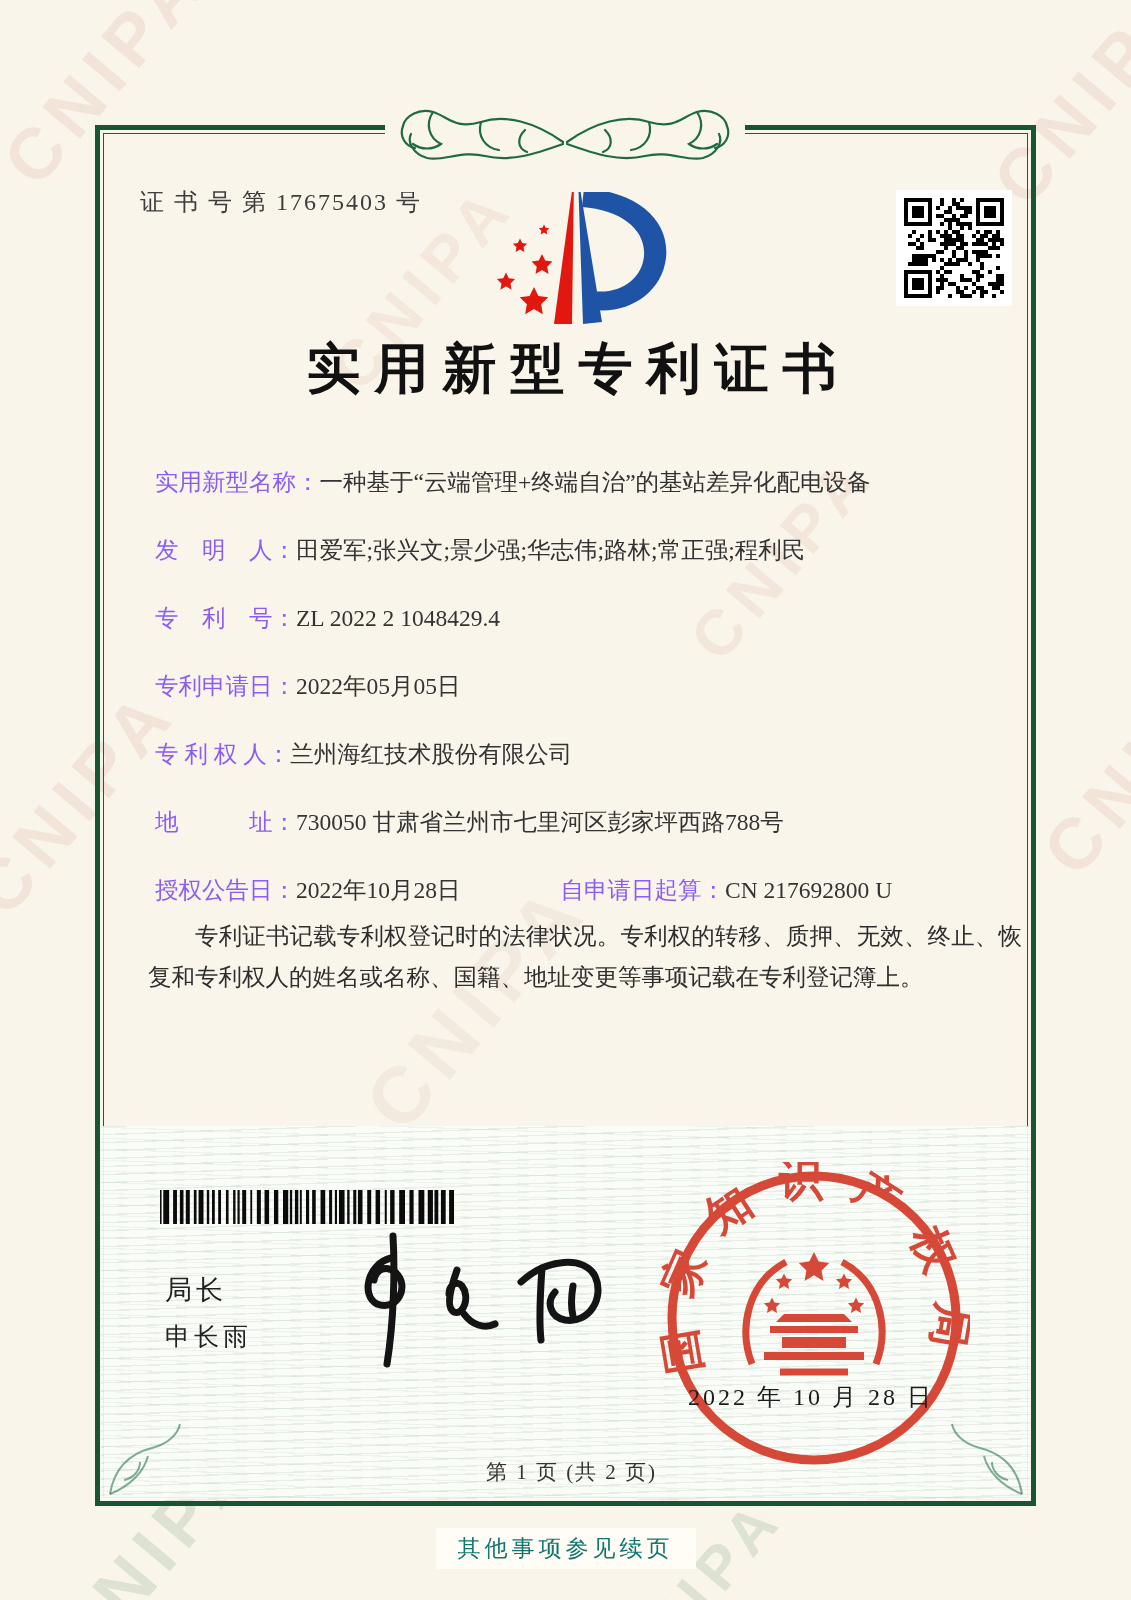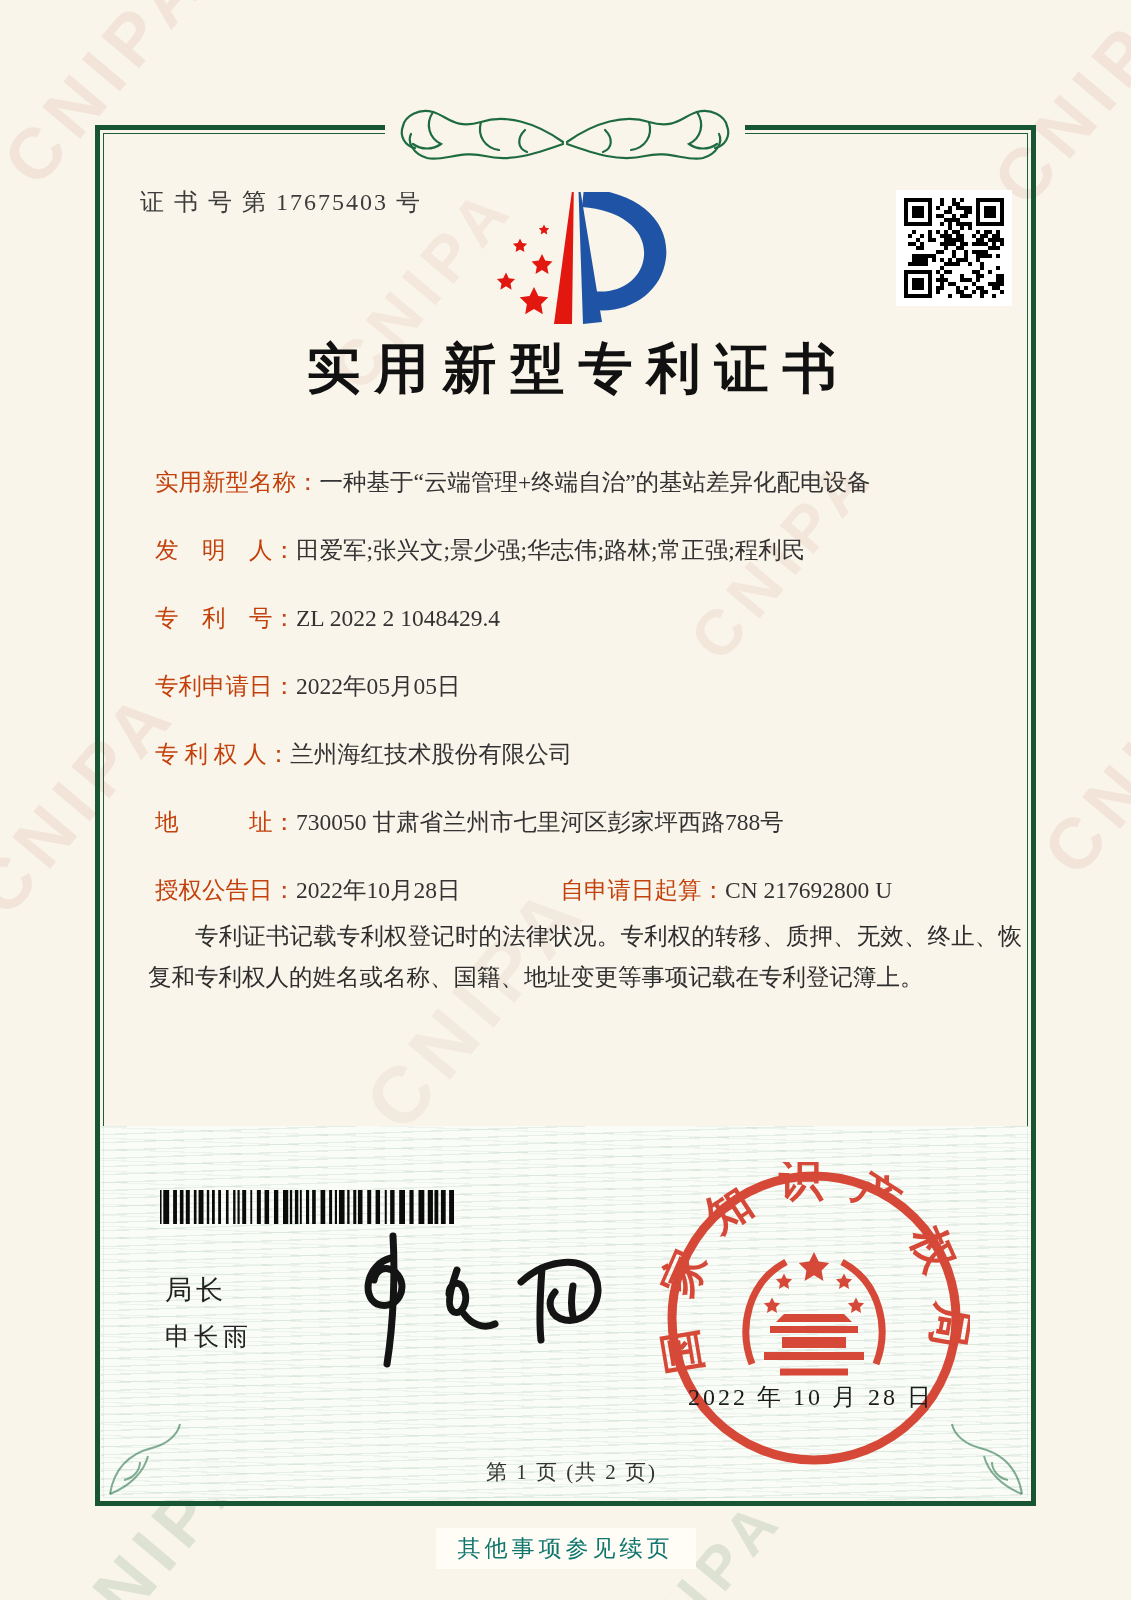--- a/index.html
+++ b/index.html
@@ -41,21 +41,21 @@
   }
   .logo{left:468px;top:172px;}
   .qr{left:896px;top:190px;background:#fff;padding:8px;line-height:0;}
   .title{
     left:0;right:0;top:333px;text-align:center;
     font-size:54px;font-weight:bold;letter-spacing:14px;color:#111;margin-left:26px;
   }
   .field{
     left:155px;width:860px;font-size:23.5px;color:#333;white-space:nowrap;
   }
-  .field .lab{color:#c2410c;}
+  .field .lab{color:#8b5cf6;}
   .grant-no{margin-left:100px;}
   .paras{
     left:148px;top:916px;width:874px;
     font-size:23.5px;line-height:41px;text-align:justify;color:#2e2e2e;
   }
   .paras p{margin:0;text-indent:2em;}
   .barcode{left:160px;top:1190px;line-height:0;}
   .director-label{left:165px;top:1272px;font-family:"Liberation Sans","DejaVu Sans",sans-serif;font-size:27px;color:#222;letter-spacing:4px;}
   .director-name{left:165px;top:1320px;font-family:"Liberation Sans","DejaVu Sans",sans-serif;font-size:25px;color:#222;letter-spacing:4px;}
   .signature{left:335px;top:1228px;}

